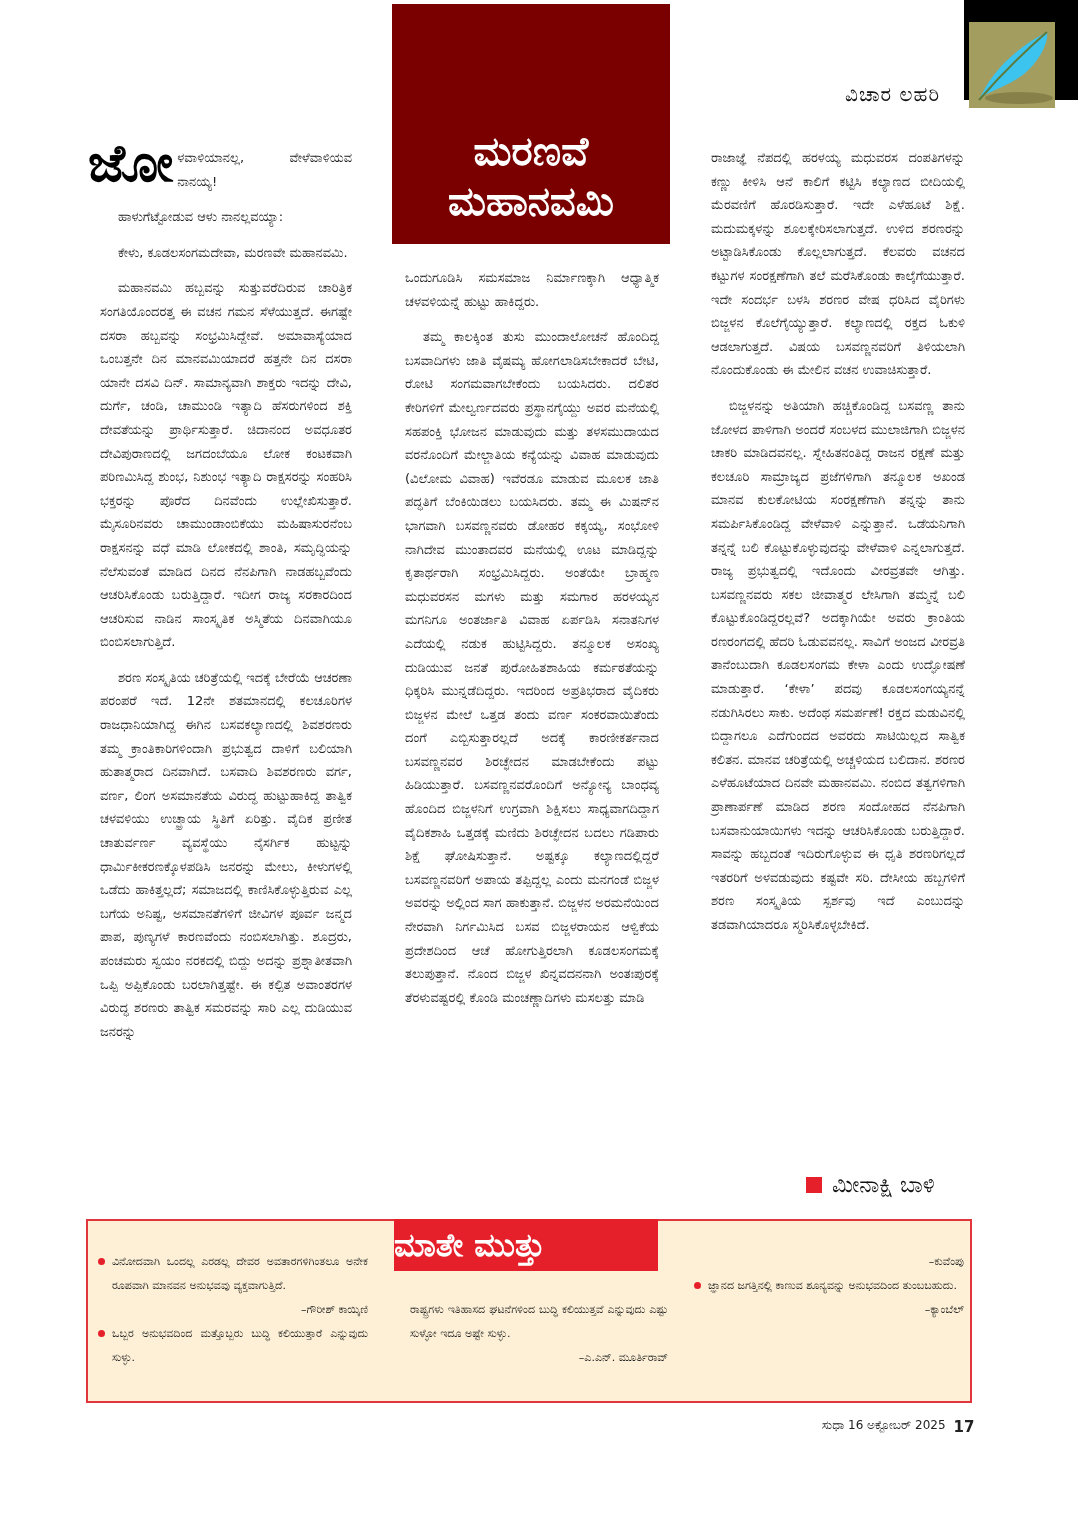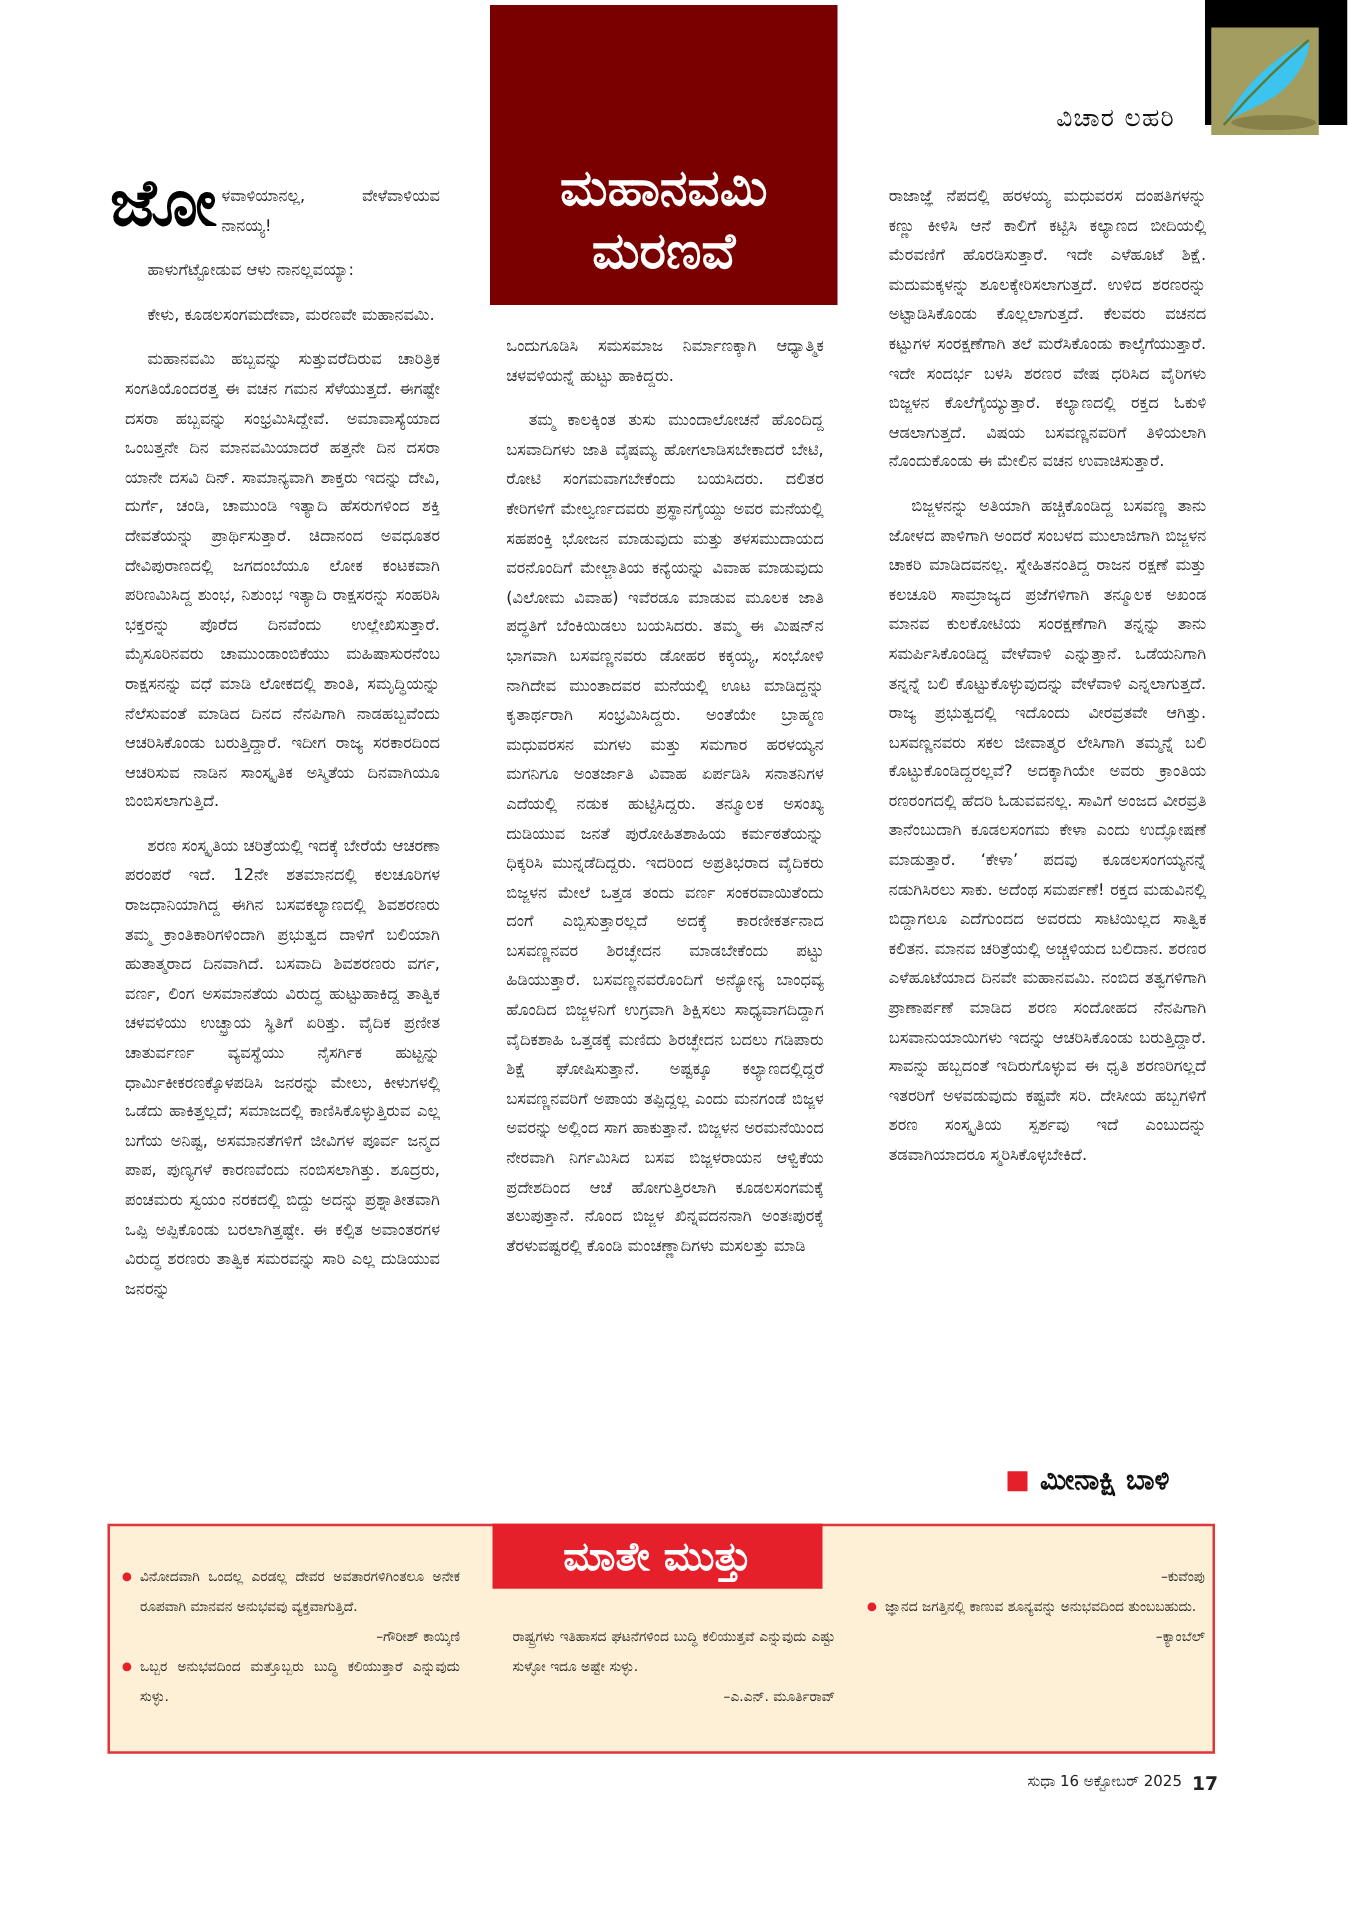--- a/index.html
+++ b/index.html
@@ -12,26 +12,26 @@
   .title-text { position:absolute; left:0; right:0; bottom:18px; text-align:center; color:#fff;
                 font-size:40px; line-height:50px; font-weight:bold; }
   .col { position:absolute; font-size:13px; line-height:23.6px; text-align:justify; color:#222; }
   .col p { margin:12px; text-indent:18px; }
   .col p.noindent { text-indent:0; }
   .col1 { left:88px; top:134px; width:276px; }
   .col2 { left:393px; top:254px; width:278px; }
   .col3 { left:699px; top:134px; width:278px; }
   .dropcap { float:left; font-size:52px; line-height:46px; font-weight:bold; margin:6px 4px 0 0; color:#000; }
   .verse { font-size:13px; }
-  .author-sig { position:absolute; left:806px; top:1172px; font-size:22px; font-weight:bold; color:#111; display:flex; align-items:center; gap:10px; }
+  .author-sig { position:absolute; left:806px; top:1172px; font-size:22px; font-weight:normal; color:#111; display:flex; align-items:center; gap:10px; }
   .author-sig .sq { width:16px; height:16px; background:#e5202a; display:inline-block; }
   .quote-panel { position:absolute; left:86px; top:1219px; width:886px; height:184px; background:#fdf0d6;
                  border:2px solid #e0353a; box-sizing:border-box; }
   .quote-title { position:absolute; left:394px; top:1219px; width:264px; height:52px; background:#e5202a;
-                 color:#fff; font-size:32px; font-weight:bold; text-align:center; line-height:52px; }
+                 color:#fff; font-size:32px; font-weight:bold; line-height:52px; }
   .qcol { position:absolute; font-size:11px; line-height:24px; color:#222; }
   .qcol .item { position:relative; padding-left:14px; text-align:justify; }
   .qcol .dot { position:absolute; left:0; top:8px; width:7px; height:7px; border-radius:50%; background:#e5202a; }
   .qcol .attr { text-align:right; }
   .q1 { left:98px; top:1250px; width:270px; }
   .q2 { left:410px; top:1298px; width:258px; }
   .q3 { left:694px; top:1250px; width:270px; }
   .footer { position:absolute; left:822px; top:1418px; font-size:12px; color:#222; display:flex; align-items:flex-start; gap:8px; }
   .footer .pg { font-size:15px; font-weight:bold; }
 </style>
@@ -43,22 +43,22 @@
   <svg width="86" height="86" viewBox="0 0 86 86">
     <ellipse cx="50" cy="76" rx="34" ry="6" fill="#7c7440" opacity="0.7"></ellipse>
     <path d="M10 78 C 20 55, 40 30, 78 10 C 80 20, 70 40, 55 52 C 45 60, 30 66, 14 74 Z" fill="#3cc3ee"></path>
     <path d="M10 78 C 30 55, 55 30, 78 10" stroke="#5e7a3a" stroke-width="2" fill="none"></path>
   </svg>
 </div>
 <div class="section-label">ವಿಚಾರ ಲಹರಿ</div>
 
 <div class="title-box">
   <div class="title-text">
+    <div>ಮರಣವೆ</div>
     <div>ಮಹಾನವಮಿ</div>
-    <div>ಮರಣವೆ</div>
   </div>
 </div>
 
 <div class="col col1">
   <span class="dropcap">ಜೋ</span>
   <p class="noindent verse">ಳವಾಳಿಯಾನಲ್ಲ, ವೇಳೆವಾಳಿಯವ ನಾನಯ್ಯ!</p>
   <p class="verse">ಹಾಳುಗೆಟ್ಟೋಡುವ ಆಳು ನಾನಲ್ಲವಯ್ಯಾ:</p>
   <p class="verse">ಕೇಳು, ಕೂಡಲಸಂಗಮದೇವಾ, ಮರಣವೇ ಮಹಾನವಮಿ.</p>
   <p>ಮಹಾನವಮಿ ಹಬ್ಬವನ್ನು ಸುತ್ತುವರೆದಿರುವ ಚಾರಿತ್ರಿಕ ಸಂಗತಿಯೊಂದರತ್ತ ಈ ವಚನ ಗಮನ ಸೆಳೆಯುತ್ತದೆ. ಈಗಷ್ಟೇ ದಸರಾ ಹಬ್ಬವನ್ನು ಸಂಭ್ರಮಿಸಿದ್ದೇವೆ. ಅಮಾವಾಸ್ಯೆಯಾದ ಒಂಬತ್ತನೇ ದಿನ ಮಾನವಮಿಯಾದರೆ ಹತ್ತನೇ ದಿನ ದಸರಾ ಯಾನೇ ದಸವಿ ದಿನ್. ಸಾಮಾನ್ಯವಾಗಿ ಶಾಕ್ತರು ಇದನ್ನು ದೇವಿ, ದುರ್ಗೆ, ಚಂಡಿ, ಚಾಮುಂಡಿ ಇತ್ಯಾದಿ ಹೆಸರುಗಳಿಂದ ಶಕ್ತಿ ದೇವತೆಯನ್ನು ಪ್ರಾರ್ಥಿಸುತ್ತಾರೆ. ಚಿದಾನಂದ ಅವಧೂತರ ದೇವಿಪುರಾಣದಲ್ಲಿ ಜಗದಂಬೆಯೂ ಲೋಕ ಕಂಟಕವಾಗಿ ಪರಿಣಮಿಸಿದ್ದ ಶುಂಭ, ನಿಶುಂಭ ಇತ್ಯಾದಿ ರಾಕ್ಷಸರನ್ನು ಸಂಹರಿಸಿ ಭಕ್ತರನ್ನು ಪೊರೆದ ದಿನವೆಂದು ಉಲ್ಲೇಖಿಸುತ್ತಾರೆ. ಮೈಸೂರಿನವರು ಚಾಮುಂಡಾಂಬಿಕೆಯು ಮಹಿಷಾಸುರನೆಂಬ ರಾಕ್ಷಸನನ್ನು ವಧೆ ಮಾಡಿ ಲೋಕದಲ್ಲಿ ಶಾಂತಿ, ಸಮೃದ್ಧಿಯನ್ನು ನೆಲೆಸುವಂತೆ ಮಾಡಿದ ದಿನದ ನೆನಪಿಗಾಗಿ ನಾಡಹಬ್ಬವೆಂದು ಆಚರಿಸಿಕೊಂಡು ಬರುತ್ತಿದ್ದಾರೆ. ಇದೀಗ ರಾಜ್ಯ ಸರಕಾರದಿಂದ ಆಚರಿಸುವ ನಾಡಿನ ಸಾಂಸ್ಕೃತಿಕ ಅಸ್ಮಿತೆಯ ದಿನವಾಗಿಯೂ ಬಿಂಬಿಸಲಾಗುತ್ತಿದೆ.</p>
   <p>ಶರಣ ಸಂಸ್ಕೃತಿಯ ಚರಿತ್ರೆಯಲ್ಲಿ ಇದಕ್ಕೆ ಬೇರೆಯೆ ಆಚರಣಾ ಪರಂಪರೆ ಇದೆ. 12ನೇ ಶತಮಾನದಲ್ಲಿ ಕಲಚೂರಿಗಳ ರಾಜಧಾನಿಯಾಗಿದ್ದ ಈಗಿನ ಬಸವಕಲ್ಯಾಣದಲ್ಲಿ ಶಿವಶರಣರು ತಮ್ಮ ಕ್ರಾಂತಿಕಾರಿಗಳಿಂದಾಗಿ ಪ್ರಭುತ್ವದ ದಾಳಿಗೆ ಬಲಿಯಾಗಿ ಹುತಾತ್ಮರಾದ ದಿನವಾಗಿದೆ. ಬಸವಾದಿ ಶಿವಶರಣರು ವರ್ಗ, ವರ್ಣ, ಲಿಂಗ ಅಸಮಾನತೆಯ ವಿರುದ್ಧ ಹುಟ್ಟುಹಾಕಿದ್ದ ತಾತ್ವಿಕ ಚಳವಳಿಯು ಉಚ್ಛ್ರಾಯ ಸ್ಥಿತಿಗೆ ಏರಿತ್ತು. ವೈದಿಕ ಪ್ರಣೀತ ಚಾತುರ್ವರ್ಣ ವ್ಯವಸ್ಥೆಯು ನೈಸರ್ಗಿಕ ಹುಟ್ಟನ್ನು ಧಾರ್ಮಿಕೀಕರಣಕ್ಕೊಳಪಡಿಸಿ ಜನರನ್ನು ಮೇಲು, ಕೀಳುಗಳಲ್ಲಿ ಒಡೆದು ಹಾಕಿತ್ತಲ್ಲದೆ; ಸಮಾಜದಲ್ಲಿ ಕಾಣಿಸಿಕೊಳ್ಳುತ್ತಿರುವ ಎಲ್ಲ ಬಗೆಯ ಅನಿಷ್ಟ, ಅಸಮಾನತೆಗಳಿಗೆ ಜೀವಿಗಳ ಪೂರ್ವ ಜನ್ಮದ ಪಾಪ, ಪುಣ್ಯಗಳೆ ಕಾರಣವೆಂದು ನಂಬಿಸಲಾಗಿತ್ತು. ಶೂದ್ರರು, ಪಂಚಮರು ಸ್ವಯಂ ನರಕದಲ್ಲಿ ಬಿದ್ದು ಅದನ್ನು ಪ್ರಶ್ನಾತೀತವಾಗಿ ಒಪ್ಪಿ ಅಪ್ಪಿಕೊಂಡು ಬರಲಾಗಿತ್ತಷ್ಟೇ. ಈ ಕಲ್ಪಿತ ಅವಾಂತರಗಳ ವಿರುದ್ಧ ಶರಣರು ತಾತ್ವಿಕ ಸಮರವನ್ನು ಸಾರಿ ಎಲ್ಲ ದುಡಿಯುವ ಜನರನ್ನು</p>

